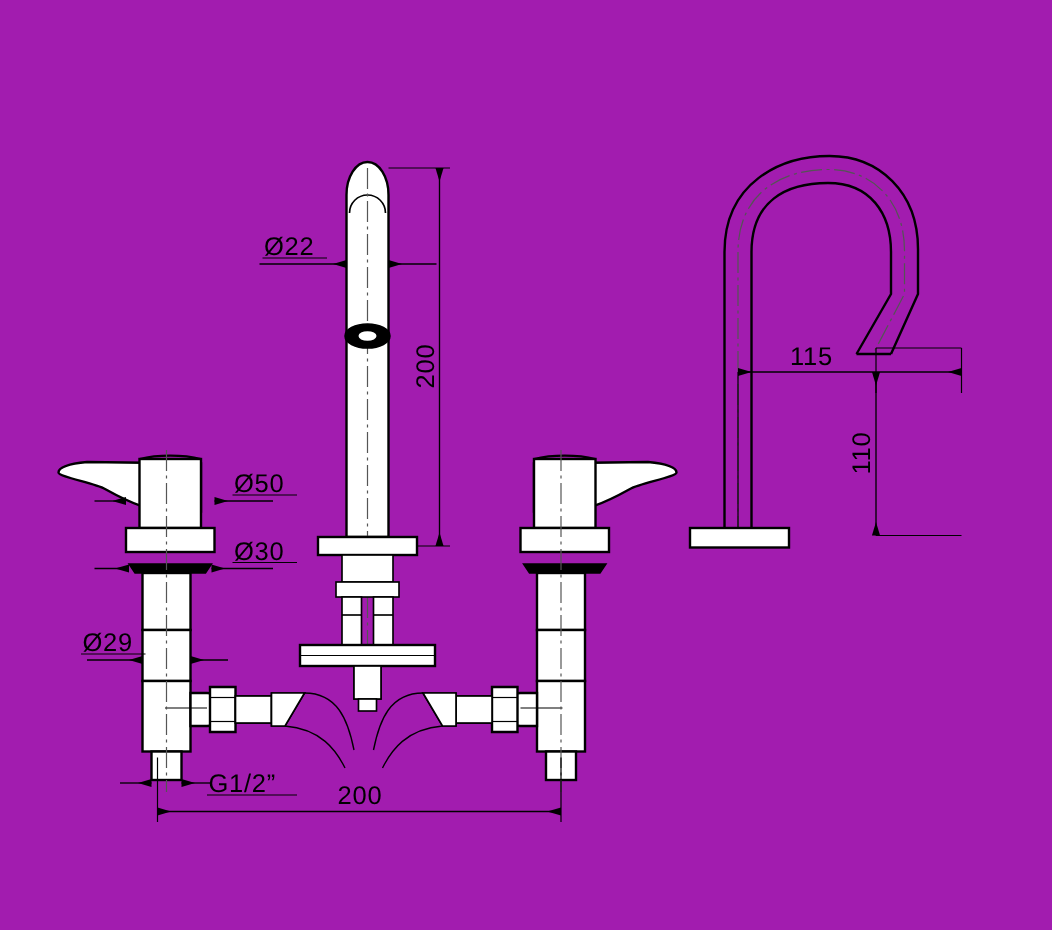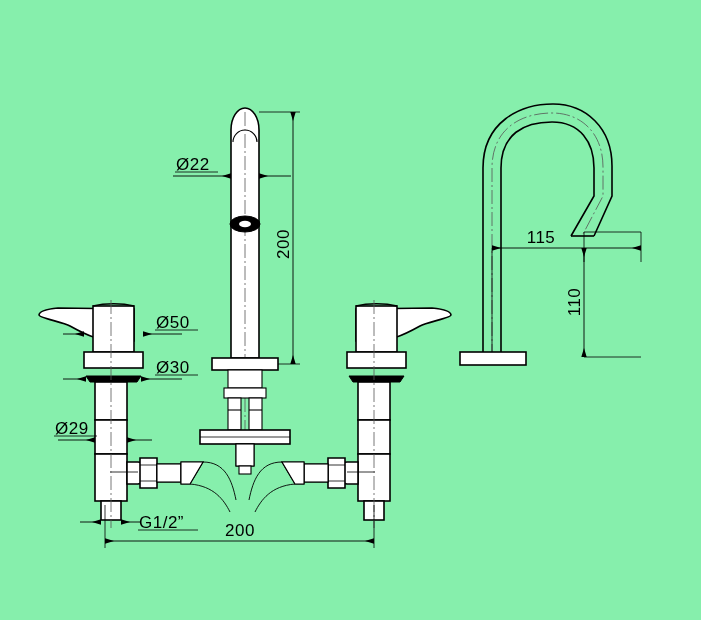--- a/index.html
+++ b/index.html
@@ -10,21 +10,21 @@
   body {
     width: 701px;
     height: 620px;
     font-family: "Liberation Sans", sans-serif;
     overflow: hidden;
   }
   #drawing-root {
     position: relative;
     width: 701px;
     height: 620px;
-    background: #86efac;
+    background: #a21caf;
   }
   svg#cad {
     display: block;
     width: 701px;
     height: 620px;
   }
   .outline {
     fill: #ffffff;
     stroke: #000000;
     stroke-width: 1.6;

